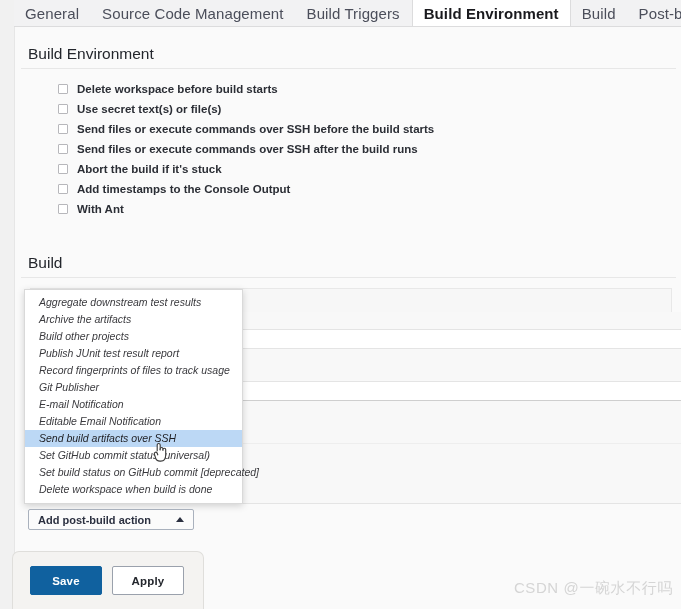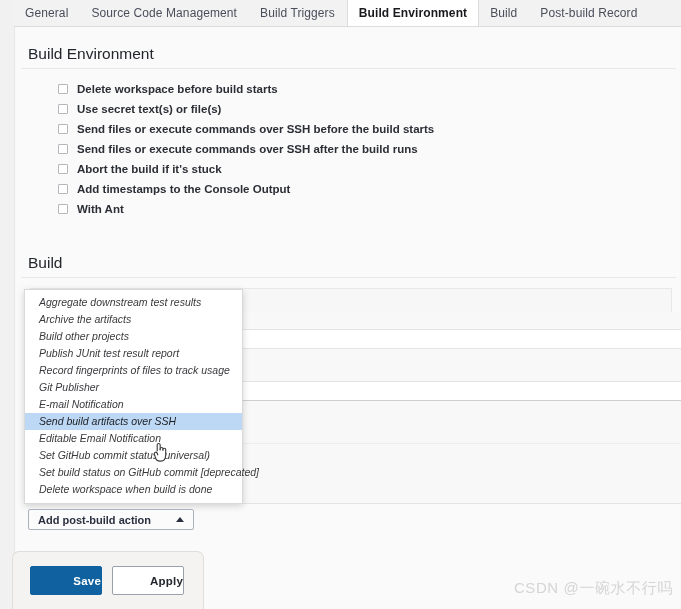--- a/index.html
+++ b/index.html
@@ -36,21 +36,21 @@
     height: 27px;
     background: #f2f2f3;
     border-bottom: 1px solid #dcdcdd;
     display: flex;
     align-items: stretch;
   }
   .tab {
     display: flex;
     align-items: center;
     padding: 0 11px;
-    font-size: 12px;
+    font-size: 15px;
     color: #4b4e5a;
     white-space: nowrap;
     letter-spacing: 0.1px;
     cursor: pointer;
     border-right: 1px solid transparent;
   }
   .tab.active {
     background: #ffffff;
     color: #1a1a1e;
     font-weight: bold;
@@ -239,21 +239,21 @@
     z-index: 50;
   }
   .btn {
     height: 29px;
     min-width: 72px;
     border-radius: 2px;
     font-size: 11.5px;
     font-weight: bold;
     display: flex;
     align-items: center;
-    justify-content: flex-end;
+    justify-content: center;
     cursor: pointer;
     letter-spacing: 0.2px;
   }
   .btn-save {
     background: #10619f;
     color: #ffffff;
     border: 1px solid #10619f;
   }
   .btn-apply {
     background: #ffffff;
@@ -364,22 +364,22 @@
   </div>
 
   <div class="dropdown">
     <div class="dd-item">Aggregate downstream test results</div>
     <div class="dd-item">Archive the artifacts</div>
     <div class="dd-item">Build other projects</div>
     <div class="dd-item">Publish JUnit test result report</div>
     <div class="dd-item">Record fingerprints of files to track usage</div>
     <div class="dd-item">Git Publisher</div>
     <div class="dd-item">E-mail Notification</div>
+    <div class="dd-item">Editable Email Notification</div>
     <div class="dd-item highlight">Send build artifacts over SSH</div>
-    <div class="dd-item">Editable Email Notification</div>
     <div class="dd-item">Set GitHub commit status (universal)</div>
     <div class="dd-item">Set build status on GitHub commit [deprecated]</div>
     <div class="dd-item">Delete workspace when build is done</div>
   </div>
 
   <div class="cursor-hand">
     <svg width="17" height="21" viewBox="0 0 17 21">
       <path d="M5.2 9.2V3.1c0-.9.7-1.6 1.5-1.6s1.5.7 1.5 1.6v5.2" fill="#ffffff" stroke="#3a3a3a" stroke-width="1.1"></path>
       <path d="M8.2 8.3V6.9c0-.8.7-1.4 1.4-1.4.8 0 1.4.6 1.4 1.4v1.7" fill="#ffffff" stroke="#3a3a3a" stroke-width="1.1"></path>
       <path d="M11 8.8V7.6c0-.8.6-1.4 1.4-1.4.7 0 1.3.6 1.3 1.4v5.1c0 3.6-1.8 6.4-4.9 6.4H8c-2.4 0-4.1-1.6-4.6-3.6l-1-3.3c-.3-.9.2-1.7 1-2 .8-.2 1.5.2 1.8 1l.7 2" fill="#ffffff" stroke="#3a3a3a" stroke-width="1.1"></path>

